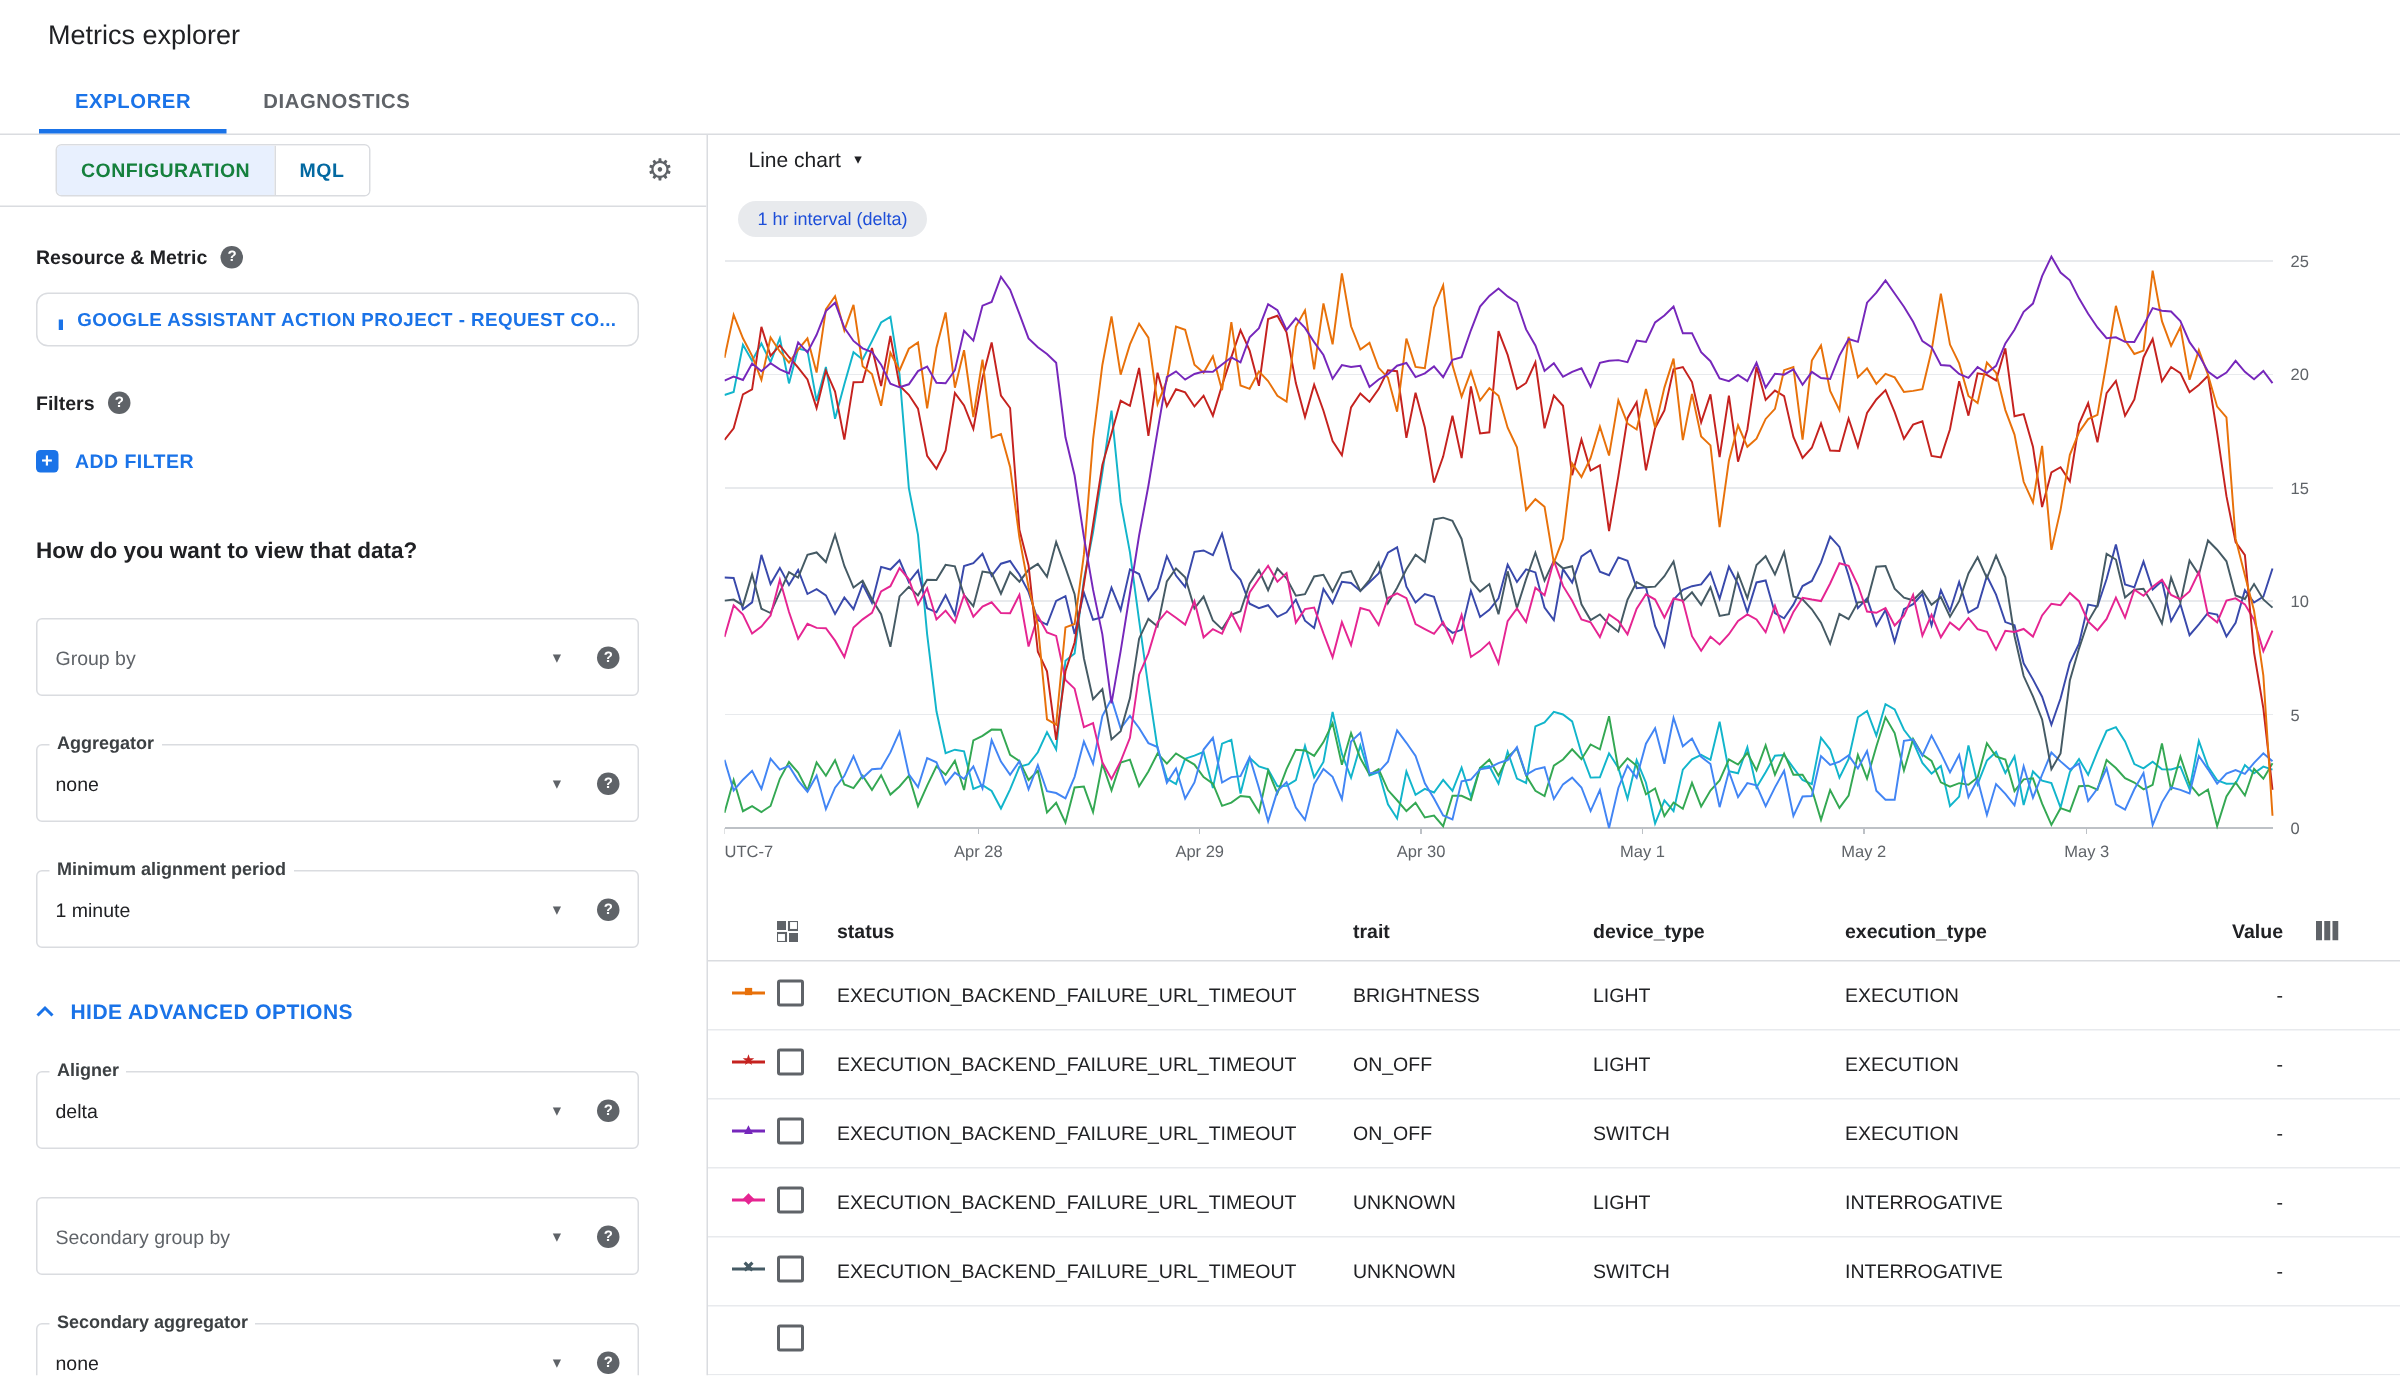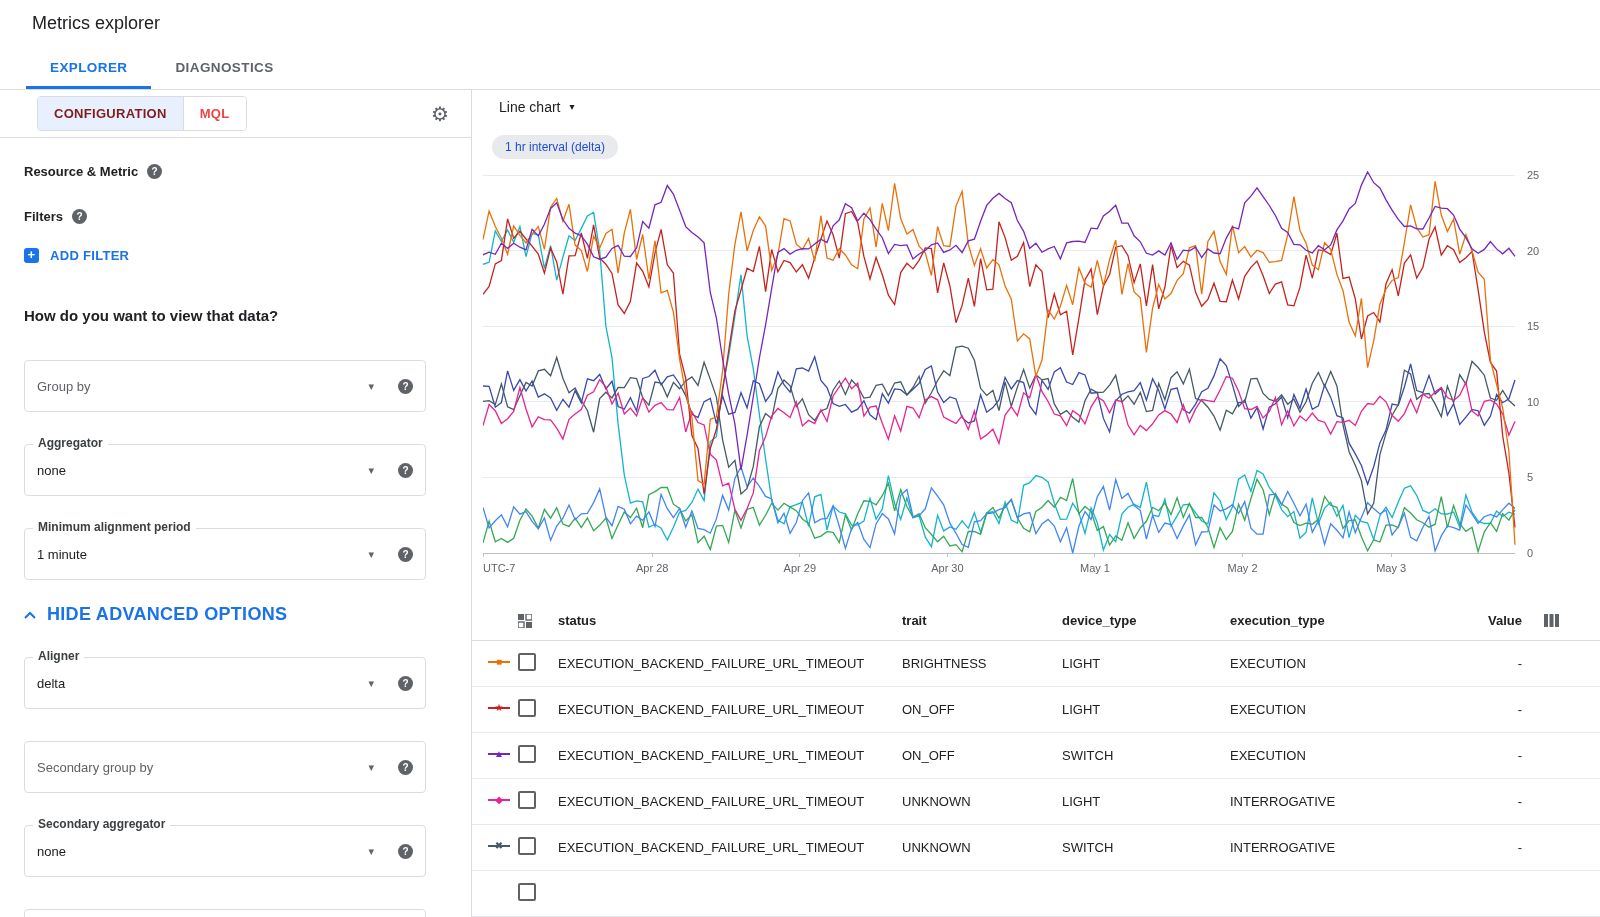--- a/index.html
+++ b/index.html
@@ -9,23 +9,23 @@
   .topbar .title { font-size:18px; font-weight:400; color:#202124; }
   .tabs { height:44px; border-bottom:1px solid #dadce0; display:flex; padding-left:26px; }
   .tab { padding:0 24px; display:flex; align-items:center; font-size:13.5px; font-weight:700;
     letter-spacing:.4px; color:#5f6368; border-bottom:3px solid transparent; padding-top:3px; cursor:pointer; }
   .tab.active { color:#1a73e8; border-bottom-color:#1a73e8; }
   .content { display:flex; height:827px; }
   .panel { width:472px; min-width:472px; border-right:1px solid #dadce0; overflow:hidden; }
   .panel-head { height:48px; display:flex; align-items:center; justify-content:space-between;
     padding:0 22px 0 37px; border-bottom:1px solid #dadce0; }
   .seg { display:flex; border:1px solid #dadce0; border-radius:4px; overflow:hidden; }
-  .seg-btn { padding:9px 16px; font-size:13px; font-weight:700; letter-spacing:.3px; color:#ef4444;
+  .seg-btn { padding:9px 16px; font-size:13px; font-weight:700; letter-spacing:.3px; color:#0369a1;
     background:#fff; cursor:pointer; }
-  .seg-btn.active { background:#e8f0fe; color:#7f1d1d; }
+  .seg-btn.active { background:#e8f0fe; color:#15803d; }
   .seg-btn + .seg-btn { border-left:1px solid #dadce0; }
   .gear { font-size:20px; color:#5f6368; cursor:pointer; line-height:1; }
   .panel-body { padding:26px 26px 0 24px; }
   .section-label { font-size:13px; font-weight:700; color:#202124; display:flex; gap:9px; align-items:center; }
   .help { width:15px; height:15px; min-width:15px; border-radius:50%; background:#5f6368; color:#fff;
     font-size:10px; font-weight:700; display:inline-flex; align-items:center; justify-content:center; cursor:pointer; }
   .metric-chip { margin-top:16px; border:1px solid #dadce0; border-radius:8px; height:36px;
     display:flex; align-items:center; gap:10px; padding:0 14px; color:#1a73e8; font-size:12.5px;
     font-weight:700; letter-spacing:.3px; max-width:402px; white-space:nowrap; overflow:hidden; cursor:pointer; background:#fff; }
   .filters-row { margin-top:30px; }
@@ -37,22 +37,22 @@
   .field { position:relative; margin-top:32px; width:402px; }
   .field.first { margin-top:36px; }
   .field-label { position:absolute; top:-8px; left:9px; background:#fff; padding:0 5px; font-size:12px;
     font-weight:700; color:#3c4043; z-index:2; }
   .field-box { border:1px solid #dadce0; border-radius:4px; height:52px; display:flex; align-items:center;
     padding:0 12px 0 12px; background:#fff; cursor:pointer; }
   .field-value { font-size:13px; color:#202124; white-space:nowrap; }
   .field-value.placeholder { color:#5f6368; }
   .spacer { flex:1; }
   .caret { color:#5f6368; font-size:11px; margin-right:24px; }
-  .adv-toggle { margin-top:24px; display:flex; align-items:center; gap:11px; color:#1a73e8;
-    font-size:18px; font-weight:700; letter-spacing:.3px; cursor:pointer; }
+  .adv-toggle { margin-top:34px; display:flex; align-items:center; gap:11px; color:#1a73e8;
+    font-size:14px; font-weight:700; letter-spacing:.3px; cursor:pointer; }
   
   .main { flex:1; display:flex; flex-direction:column; overflow:hidden; }
   .toolbar { height:48px; display:flex; align-items:center; padding:0 22px 0 27px; }
   .chart-type { display:flex; align-items:center; gap:9px; font-size:14px; color:#202124; cursor:pointer; }
   .chart-type .caret { margin:0; font-size:10px; color:#202124; }
   .toolbar-right { margin-left:auto; display:flex; align-items:center; }
   .range-btn { padding:8px 13px; font-size:13px; font-weight:500; color:#5f6368; letter-spacing:.25px; cursor:pointer; }
   .range-btn.custom { color:#1a73e8; font-weight:700; padding:8px 16px; letter-spacing:.4px; }
   .save-btn { background:#1a73e8; color:#fff; border:none; border-radius:4px; height:36px; padding:0 17px;
     font-size:14px; font-weight:500; margin-left:14px; letter-spacing:.25px; cursor:pointer;
@@ -93,20 +93,28 @@
       <div class="seg">
         <div class="seg-btn active">CONFIGURATION</div>
         <div class="seg-btn">MQL</div>
       </div>
       <span class="gear">⚙</span>
     </div>
     <div class="panel-body">
       <div class="section-label">
         <span>Resource &amp; Metric</span>
         <span class="help">?</span>
+      </div>
+      <div class="metric-chip">
+        <svg width="14" height="13">
+          <rect x="0" y="6" width="3" height="7" fill="#1a73e8"></rect>
+          <rect x="5" y="0" width="3" height="13" fill="#1a73e8"></rect>
+          <rect x="10" y="3" width="3" height="10" fill="#1a73e8"></rect>
+        </svg>
+        <span>GOOGLE ASSISTANT ACTION PROJECT - REQUEST CO...</span>
       </div>
       <div class="section-label filters-row">
         <span>Filters</span>
         <span class="help">?</span>
       </div>
       <div class="add-filter">
         <span class="plus-box">+</span>
         <span>ADD FILTER</span>
       </div>
       <div class="question">How do you want to view that data?</div>

